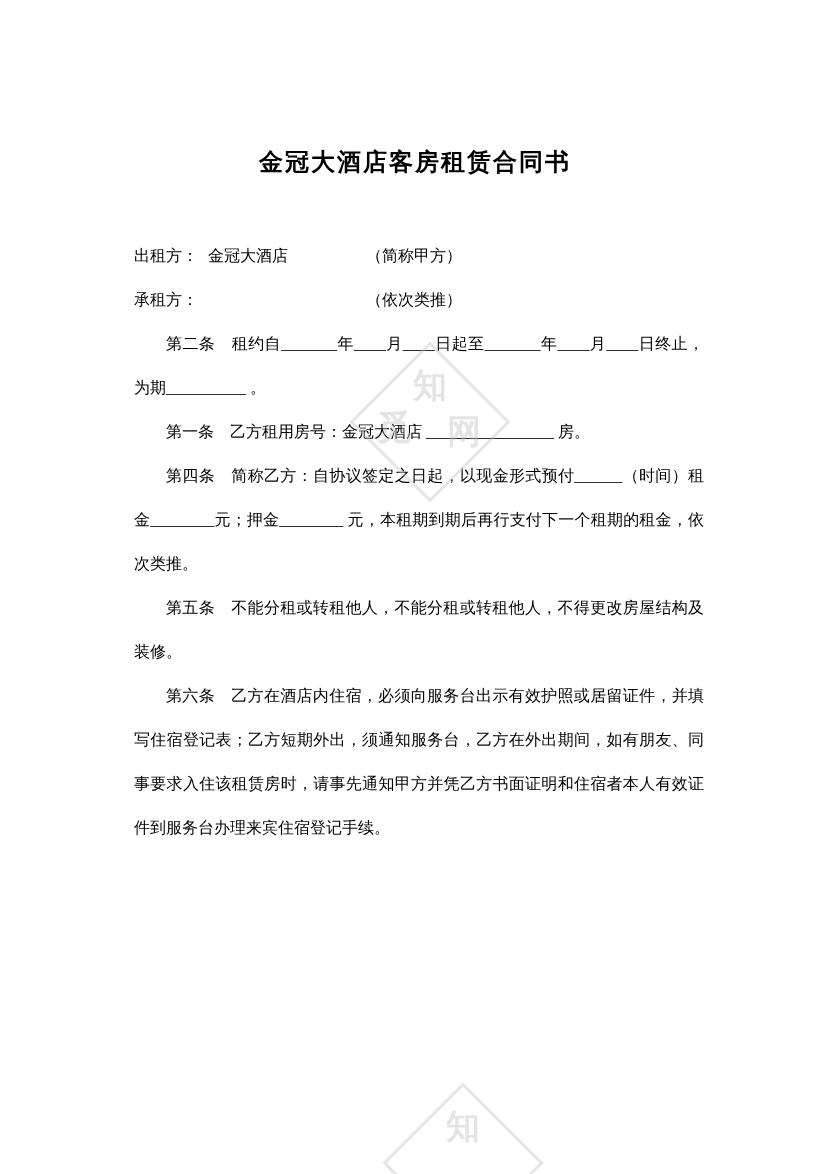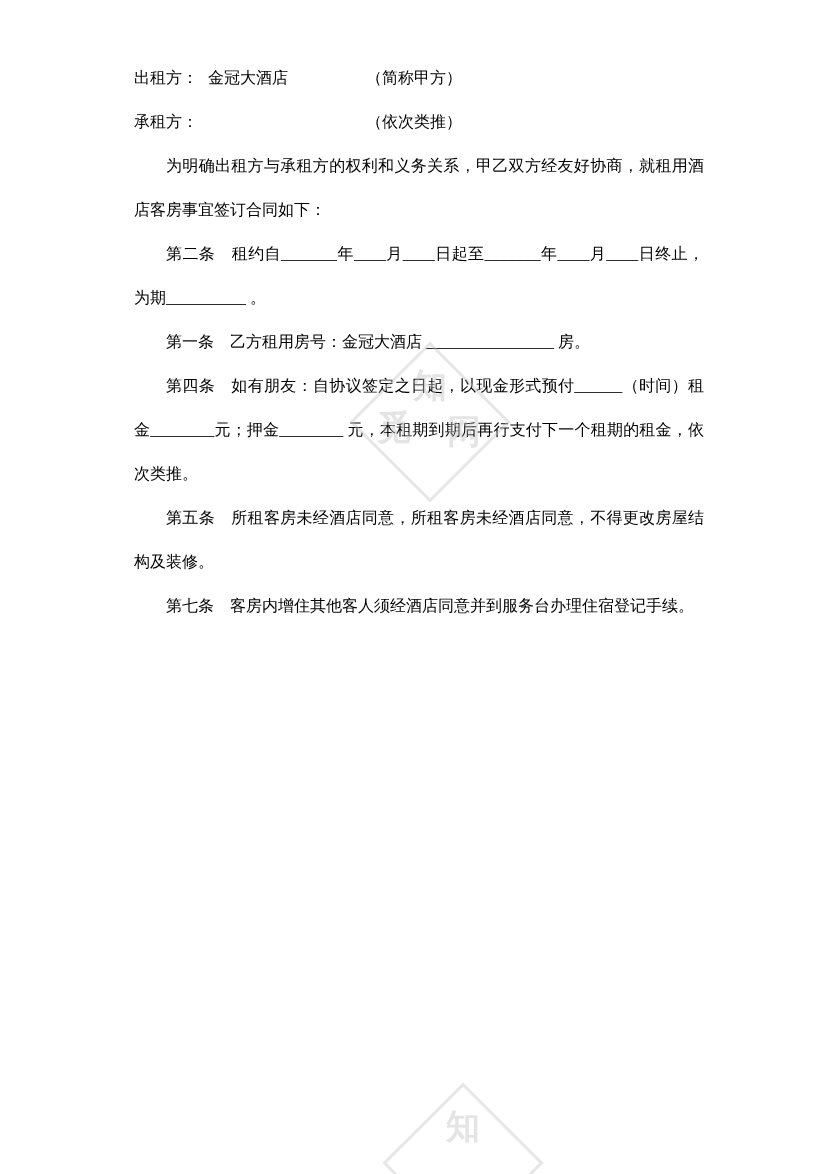--- a/index.html
+++ b/index.html
@@ -85,30 +85,30 @@
     <span class="wm-char wm-char-a">知</span>
     <span class="wm-char wm-char-b">觅</span>
     <span class="wm-char wm-char-c">网</span>
   </div>
 
   <div class="wm wm-bottom">
     <div class="wm-box"></div>
     <span class="wm-char wm-char-a">知</span>
   </div>
 
+  <h1 class="doc-title">金冠大酒店客房租赁合同书</h1>
 
   <div class="doc-body">
 
     <p class="party-line"><span class="party-label">出租方：</span><span class="party-value">金冠大酒店</span><span class="party-note">（简称甲方）</span></p>
 
     <p class="party-line"><span class="party-label">承租方：</span><span class="party-value"></span><span class="party-note">（依次类推）</span></p>
 
-    <p class="para">为明确出租方与承租方的权利和义务关系，甲乙双方经友好协商，就租用酒店客房事宜签订合同如下：</p>
 
     <p class="para">第二条　租约自_______年____月____日起至_______年____月____日终止，为期__________ 。</p>
     <p class="para">第一条　乙方租用房号：金冠大酒店 ________________ 房。</p>
-    <p class="para">第四条　如有朋友：自协议签定之日起，以现金形式预付______（时间）租金________元；押金________ 元，本租期到期后再行支付下一个租期的租金，依次类推。</p>
-    <p class="para">第五条　所租客房未经酒店同意，所租客房未经酒店同意，不得更改房屋结构及装修。</p>
-    <p class="para">第七条　客房内增住其他客人须经酒店同意并到服务台办理住宿登记手续。</p>
+    <p class="para">第四条　简称乙方：自协议签定之日起，以现金形式预付______（时间）租金________元；押金________ 元，本租期到期后再行支付下一个租期的租金，依次类推。</p>
+    <p class="para">第五条　不能分租或转租他人，不能分租或转租他人，不得更改房屋结构及装修。</p>
+    <p class="para">第六条　乙方在酒店内住宿，必须向服务台出示有效护照或居留证件，并填写住宿登记表；乙方短期外出，须通知服务台，乙方在外出期间，如有朋友、同事要求入住该租赁房时，请事先通知甲方并凭乙方书面证明和住宿者本人有效证件到服务台办理来宾住宿登记手续。</p>
 
   </div>
 
 </div>
 
 </body></html>

